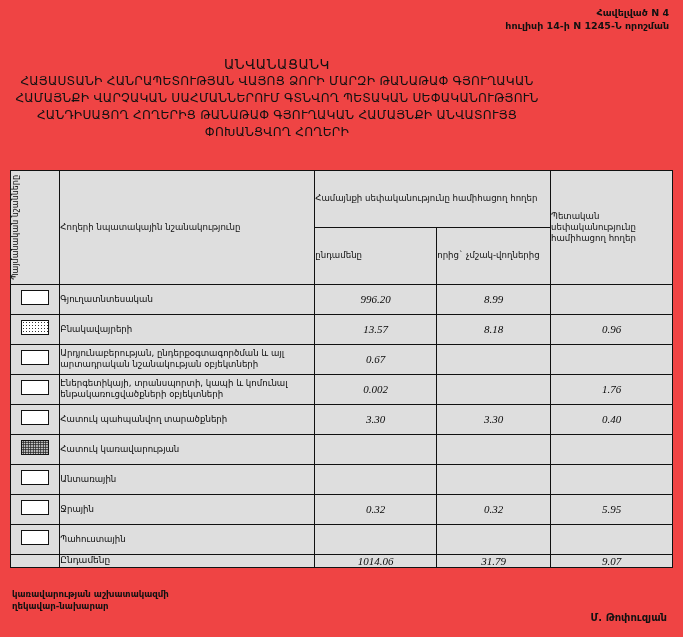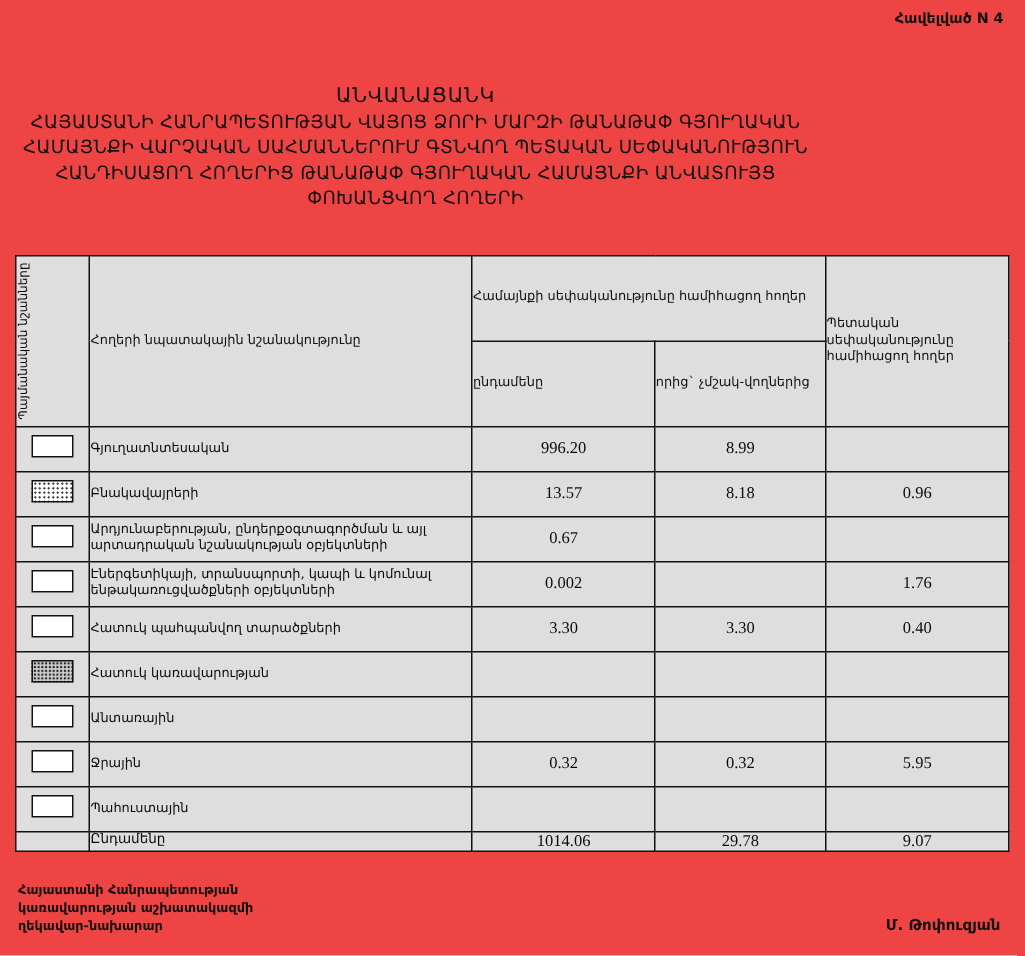--- a/index.html
+++ b/index.html
@@ -89,20 +89,21 @@
     font-size: 8.6px;
     padding: 4px 5px 4px 7px;
     line-height: 11px;
     text-align: left;
   }
   .cell-num {
     font-size: 11px;
     text-align: center;
     padding: 5px 2px;
     font-family: "Liberation Serif", serif;
+    font-style: italic;
   }
   .row-total .cell-num { font-size: 11px; }
   .row-total .cell-name { font-size: 9px; }
 
   .swatch-wrap {
     text-align: center;
     padding: 5px 0;
   }
   .swatch {
     display: inline-block;
@@ -141,20 +142,21 @@
     color: #111;
   }
 </style>
 </head>
 <body>
 
 <div class="page">
 
   <div class="topright">
     <div>Հավելված N 4</div>
+    <div>հուլիսի 14-ի N 1245-Ն որոշման</div>
   </div>
 
   <div class="title-block">
     <div class="title-main">ԱՆՎԱՆԱՑԱՆԿ</div>
     <div class="title-sub">ՀԱՅԱՍՏԱՆԻ ՀԱՆՐԱՊԵՏՈՒԹՅԱՆ ՎԱՅՈՑ ՁՈՐԻ ՄԱՐԶԻ ԹԱՆԱԹԱՓ    ԳՅՈՒՂԱԿԱՆ</div>
     <div class="title-sub">ՀԱՄԱՅՆՔԻ ՎԱՐՉԱԿԱՆ  ՍԱՀՄԱՆՆԵՐՈՒՄ ԳՏՆՎՈՂ  ՊԵՏԱԿԱՆ ՍԵՓԱԿԱՆՈՒԹՅՈՒՆ</div>
     <div class="title-sub">ՀԱՆԴԻՍԱՑՈՂ ՀՈՂԵՐԻՑ  ԹԱՆԱԹԱՓ    ԳՅՈՒՂԱԿԱՆ ՀԱՄԱՅՆՔԻ ԱՆՎԱՏՈՒՅՑ</div>
     <div class="title-sub">ՓՈԽԱՆՑՎՈՂ ՀՈՂԵՐԻ</div>
   </div>
 
@@ -252,27 +254,26 @@
           </td>
         <td class="cell-name">Պահուստային</td>
         <td class="cell-num"></td>
         <td class="cell-num"></td>
         <td class="cell-num"></td>
       </tr>
       <tr class="row-total">
         <td></td>
         <td class="cell-name">Ընդամենը</td>
         <td class="cell-num">1014.06</td>
-        <td class="cell-num">29.78</td>
+        <td class="cell-num">31.79</td>
         <td class="cell-num">9.07</td>
       </tr>
     </tbody>
   </table>
 
   <div class="footer-left">
-    <div>Հայաստանի Հանրապետության</div>
     <div>կառավարության աշխատակազմի</div>
     <div>ղեկավար-նախարար</div>
   </div>
 
   <div class="footer-right">Մ. Թոփուզյան</div>
 
 </div>
 
 </body></html>

